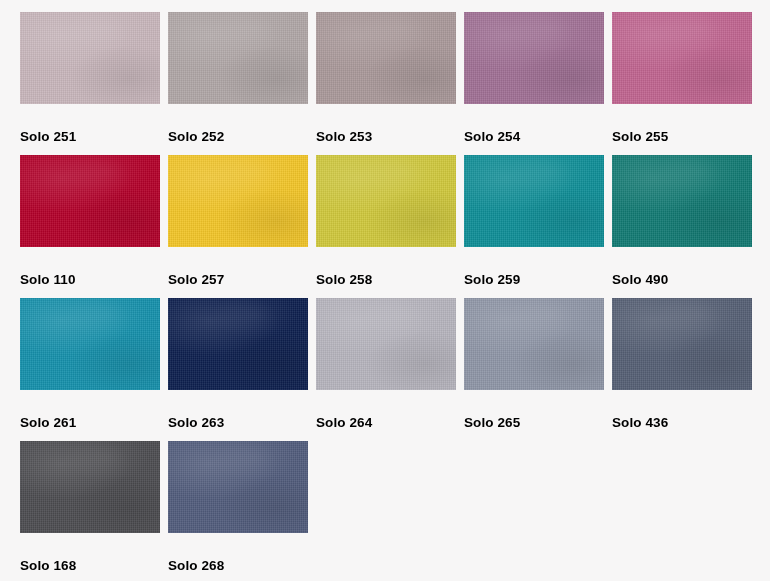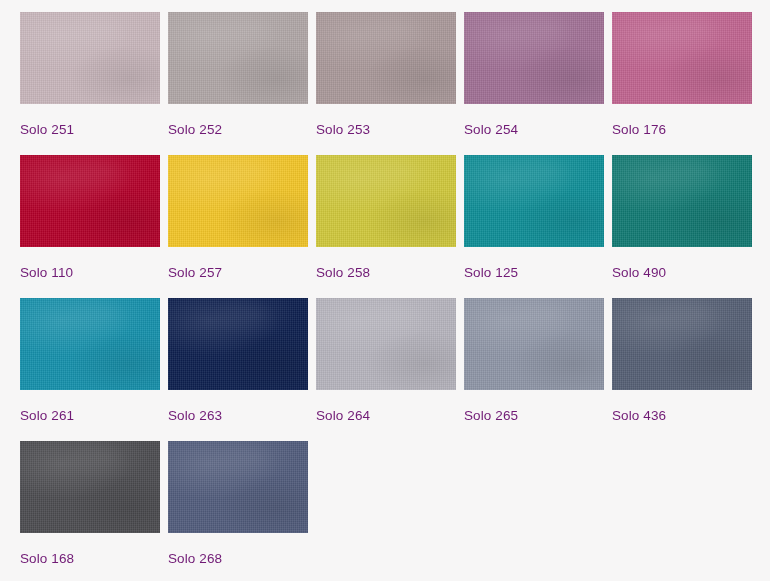--- a/index.html
+++ b/index.html
@@ -63,25 +63,25 @@
     inset: 0;
     background:
       radial-gradient(ellipse 70% 55% at 30% 25%, rgba(255,255,255,0.10), rgba(255,255,255,0) 70%),
       radial-gradient(ellipse 60% 50% at 78% 72%, rgba(0,0,0,0.075), rgba(0,0,0,0) 72%),
       radial-gradient(ellipse 45% 40% at 62% 18%, rgba(255,255,255,0.05), rgba(255,255,255,0) 68%);
     pointer-events: none;
   }
 
   .swatch-label {
     display: block;
-    margin-top: 19px;
+    margin-top: 26px;
     font-size: 13.5px;
-    font-weight: normal;
+    font-weight: bold;
     letter-spacing: 0.1px;
-    color: #701a75;
+    color: #000000;
     line-height: 1;
     white-space: nowrap;
   }
 </style>
 </head>
 <body style="background: rgb(247, 246, 246);">
 
 <main id="swatch-grid">
     <div class="swatch-cell">
       <div class="swatch-chip" style="background-color: rgb(200, 182, 187);"></div>
@@ -94,37 +94,37 @@
     <div class="swatch-cell">
       <div class="swatch-chip" style="background-color: rgb(169, 153, 154);"></div>
       <span class="swatch-label">Solo 253</span>
     </div>
     <div class="swatch-cell">
       <div class="swatch-chip" style="background-color: rgb(160, 111, 148);"></div>
       <span class="swatch-label">Solo 254</span>
     </div>
     <div class="swatch-cell">
       <div class="swatch-chip" style="background-color: rgb(192, 100, 143);"></div>
-      <span class="swatch-label">Solo 176</span>
+      <span class="swatch-label">Solo 255</span>
     </div>
     <div class="swatch-cell">
       <div class="swatch-chip" style="background-color: rgb(179, 0, 41);"></div>
       <span class="swatch-label">Solo 110</span>
     </div>
     <div class="swatch-cell">
       <div class="swatch-chip" style="background-color: rgb(242, 197, 40);"></div>
       <span class="swatch-label">Solo 257</span>
     </div>
     <div class="swatch-cell">
       <div class="swatch-chip" style="background-color: rgb(207, 200, 60);"></div>
       <span class="swatch-label">Solo 258</span>
     </div>
     <div class="swatch-cell">
       <div class="swatch-chip" style="background-color: rgb(14, 142, 151);"></div>
-      <span class="swatch-label">Solo 125</span>
+      <span class="swatch-label">Solo 259</span>
     </div>
     <div class="swatch-cell">
       <div class="swatch-chip" style="background-color: rgb(18, 122, 115);"></div>
       <span class="swatch-label">Solo 490</span>
     </div>
     <div class="swatch-cell">
       <div class="swatch-chip" style="background-color: rgb(21, 144, 171);"></div>
       <span class="swatch-label">Solo 261</span>
     </div>
     <div class="swatch-cell">

